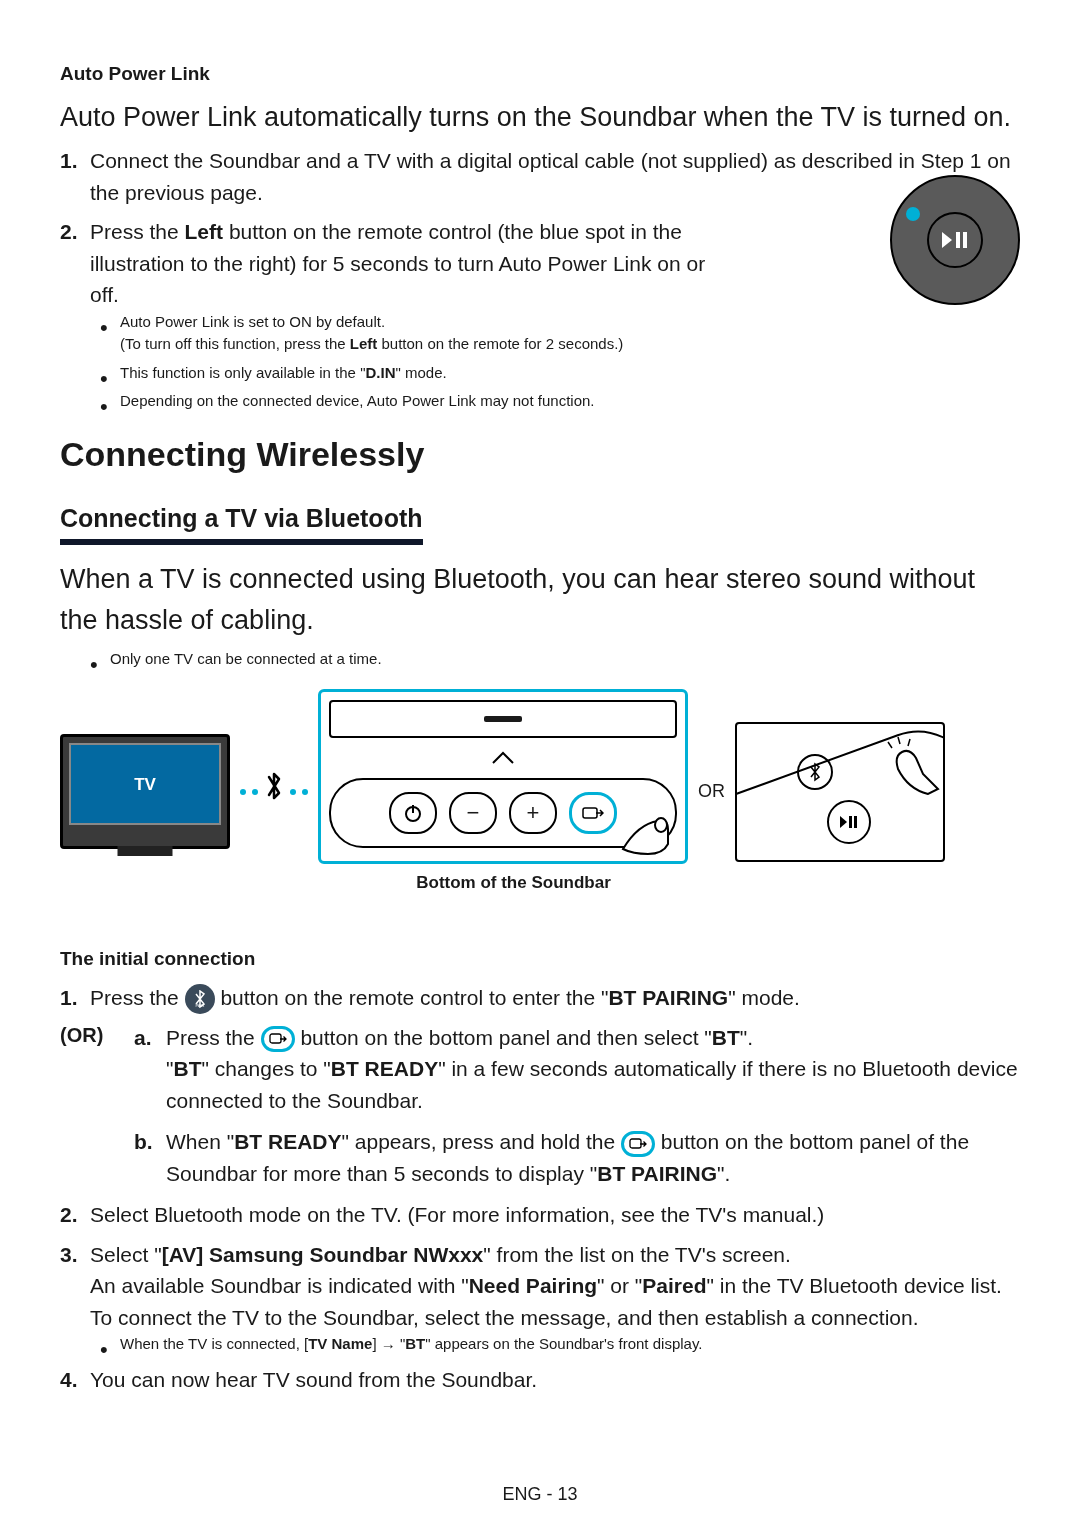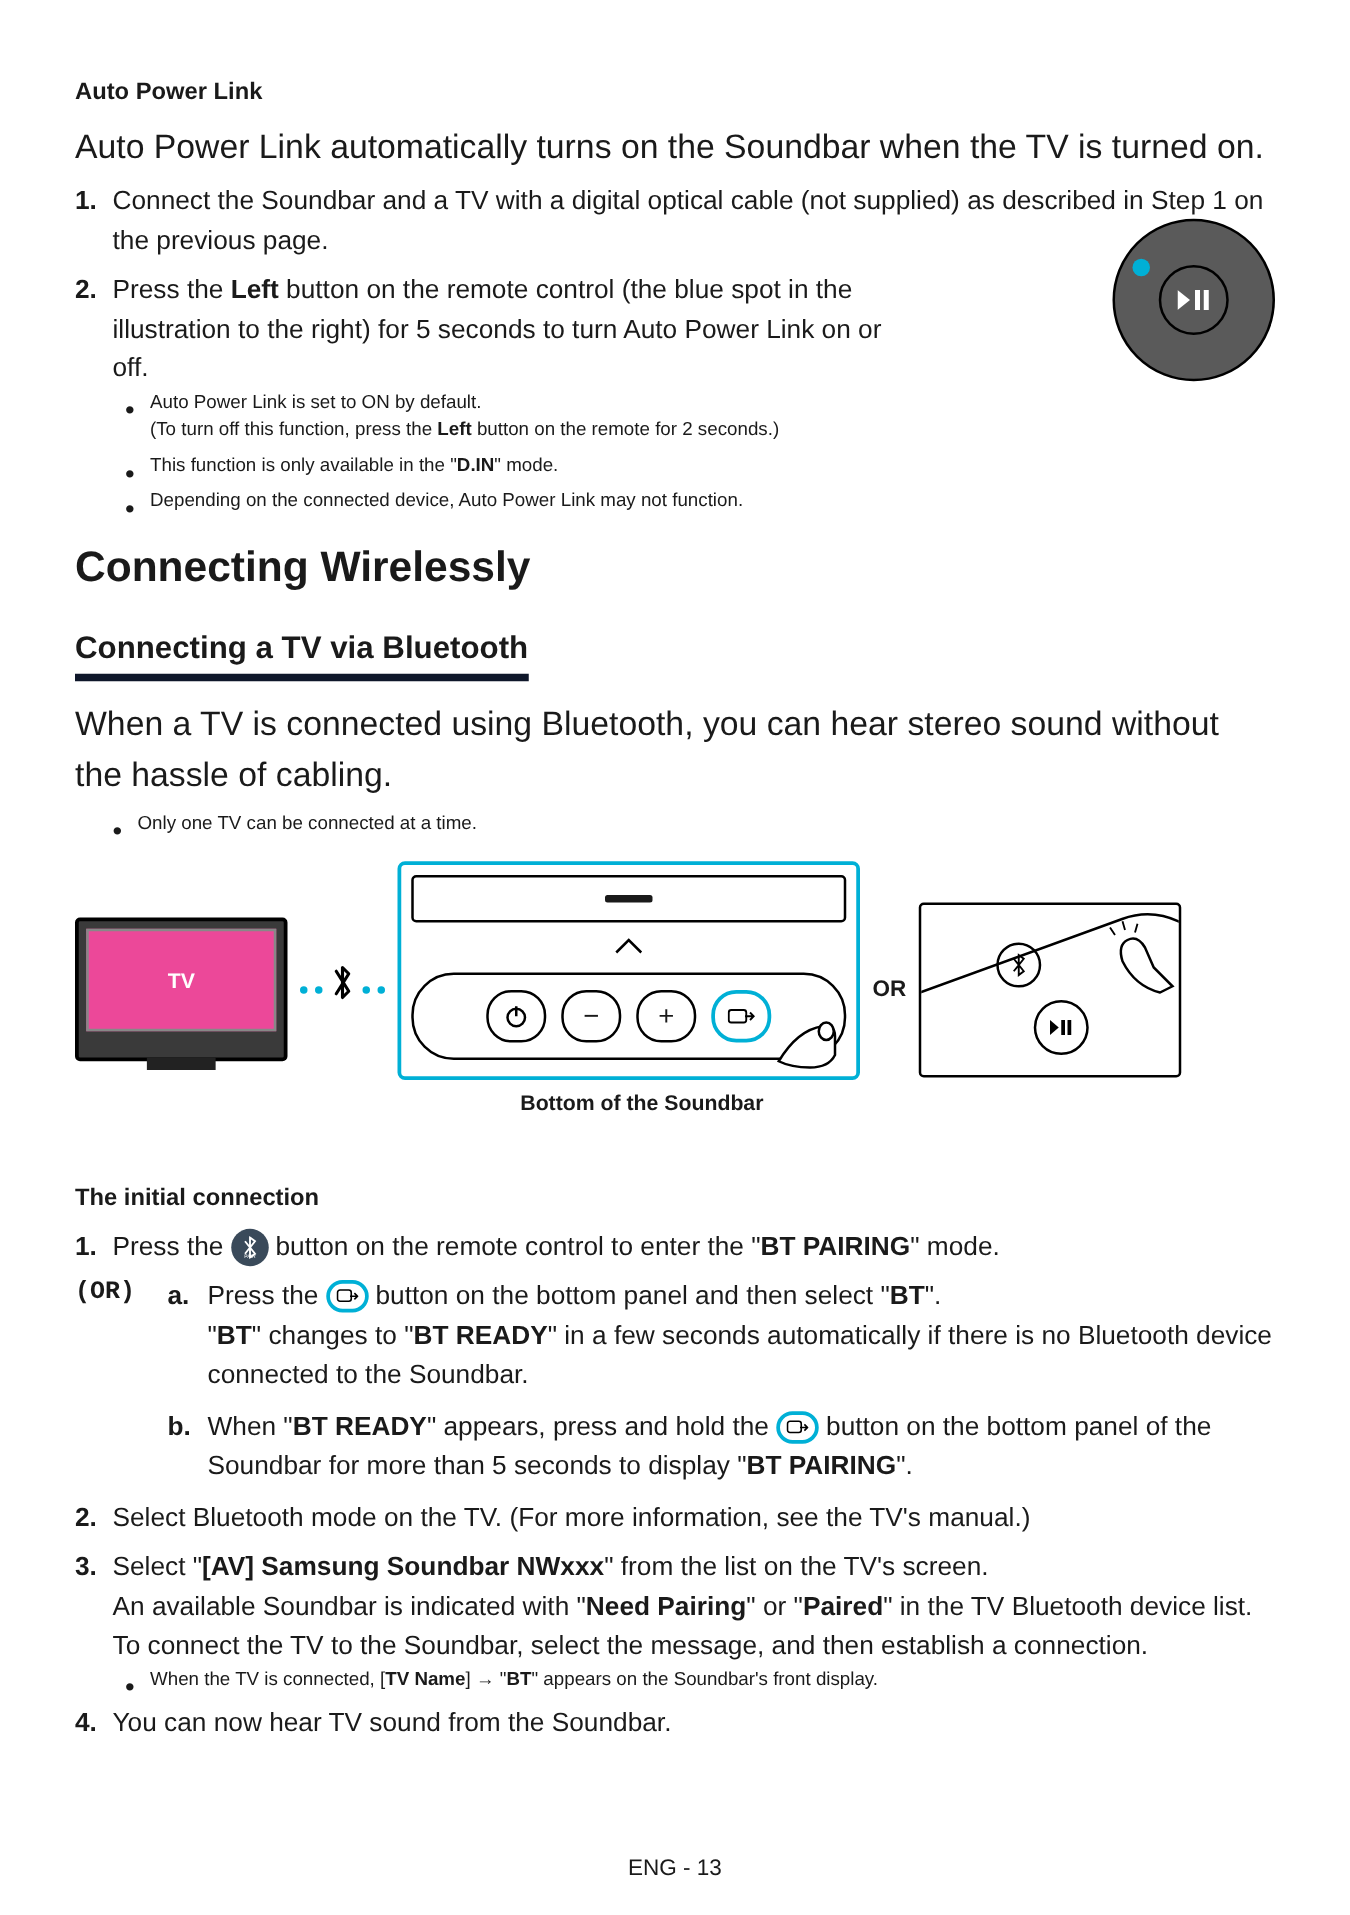--- a/index.html
+++ b/index.html
@@ -123,21 +123,21 @@
       align-items: center;
       justify-content: center;
     }
     .tv-box .screen {
       position: absolute;
       top: 6px;
       left: 6px;
       right: 6px;
       height: 82px;
       border: 2px solid #888;
-      background: #ec4899;
+      background: #0369a1;
       display: flex;
       align-items: center;
       justify-content: center;
       color: white;
       font-weight: bold;
       font-size: 17px;
     }
     .tv-box .stand {
       position: absolute;
       bottom: -10px;
@@ -210,21 +210,21 @@
       border: 3px solid #00b0d6;
     }
     .caption {
       text-align: center;
       font-weight: bold;
       font-size: 17px;
       margin-top: 6px;
       padding-left: 21px;
     }
     .or-text {
-      font-weight: bold;
+      font-weight: normal;
       font-size: 18px;
     }
     .remote-diagram {
       width: 210px;
       height: 140px;
       border: 2px solid #000;
       border-radius: 4px;
       position: relative;
       overflow: hidden;
     }
@@ -261,21 +261,20 @@
       justify-content: center;
       font-size: 14px;
       vertical-align: middle;
     }
     .or-label {
       font-weight: bold;
       font-size: 20px;
       float: left;
       margin-left: -48px;
       margin-top: -2px;
-      font-family: Liberation Mono, monospace;
     }
     .sub-list {
       padding-left: 58px;
     }
     .sub-list > li {
       position: relative;
       font-size: 21px;
       margin-bottom: 10px;
     }
     .sub-list .sub-marker {

